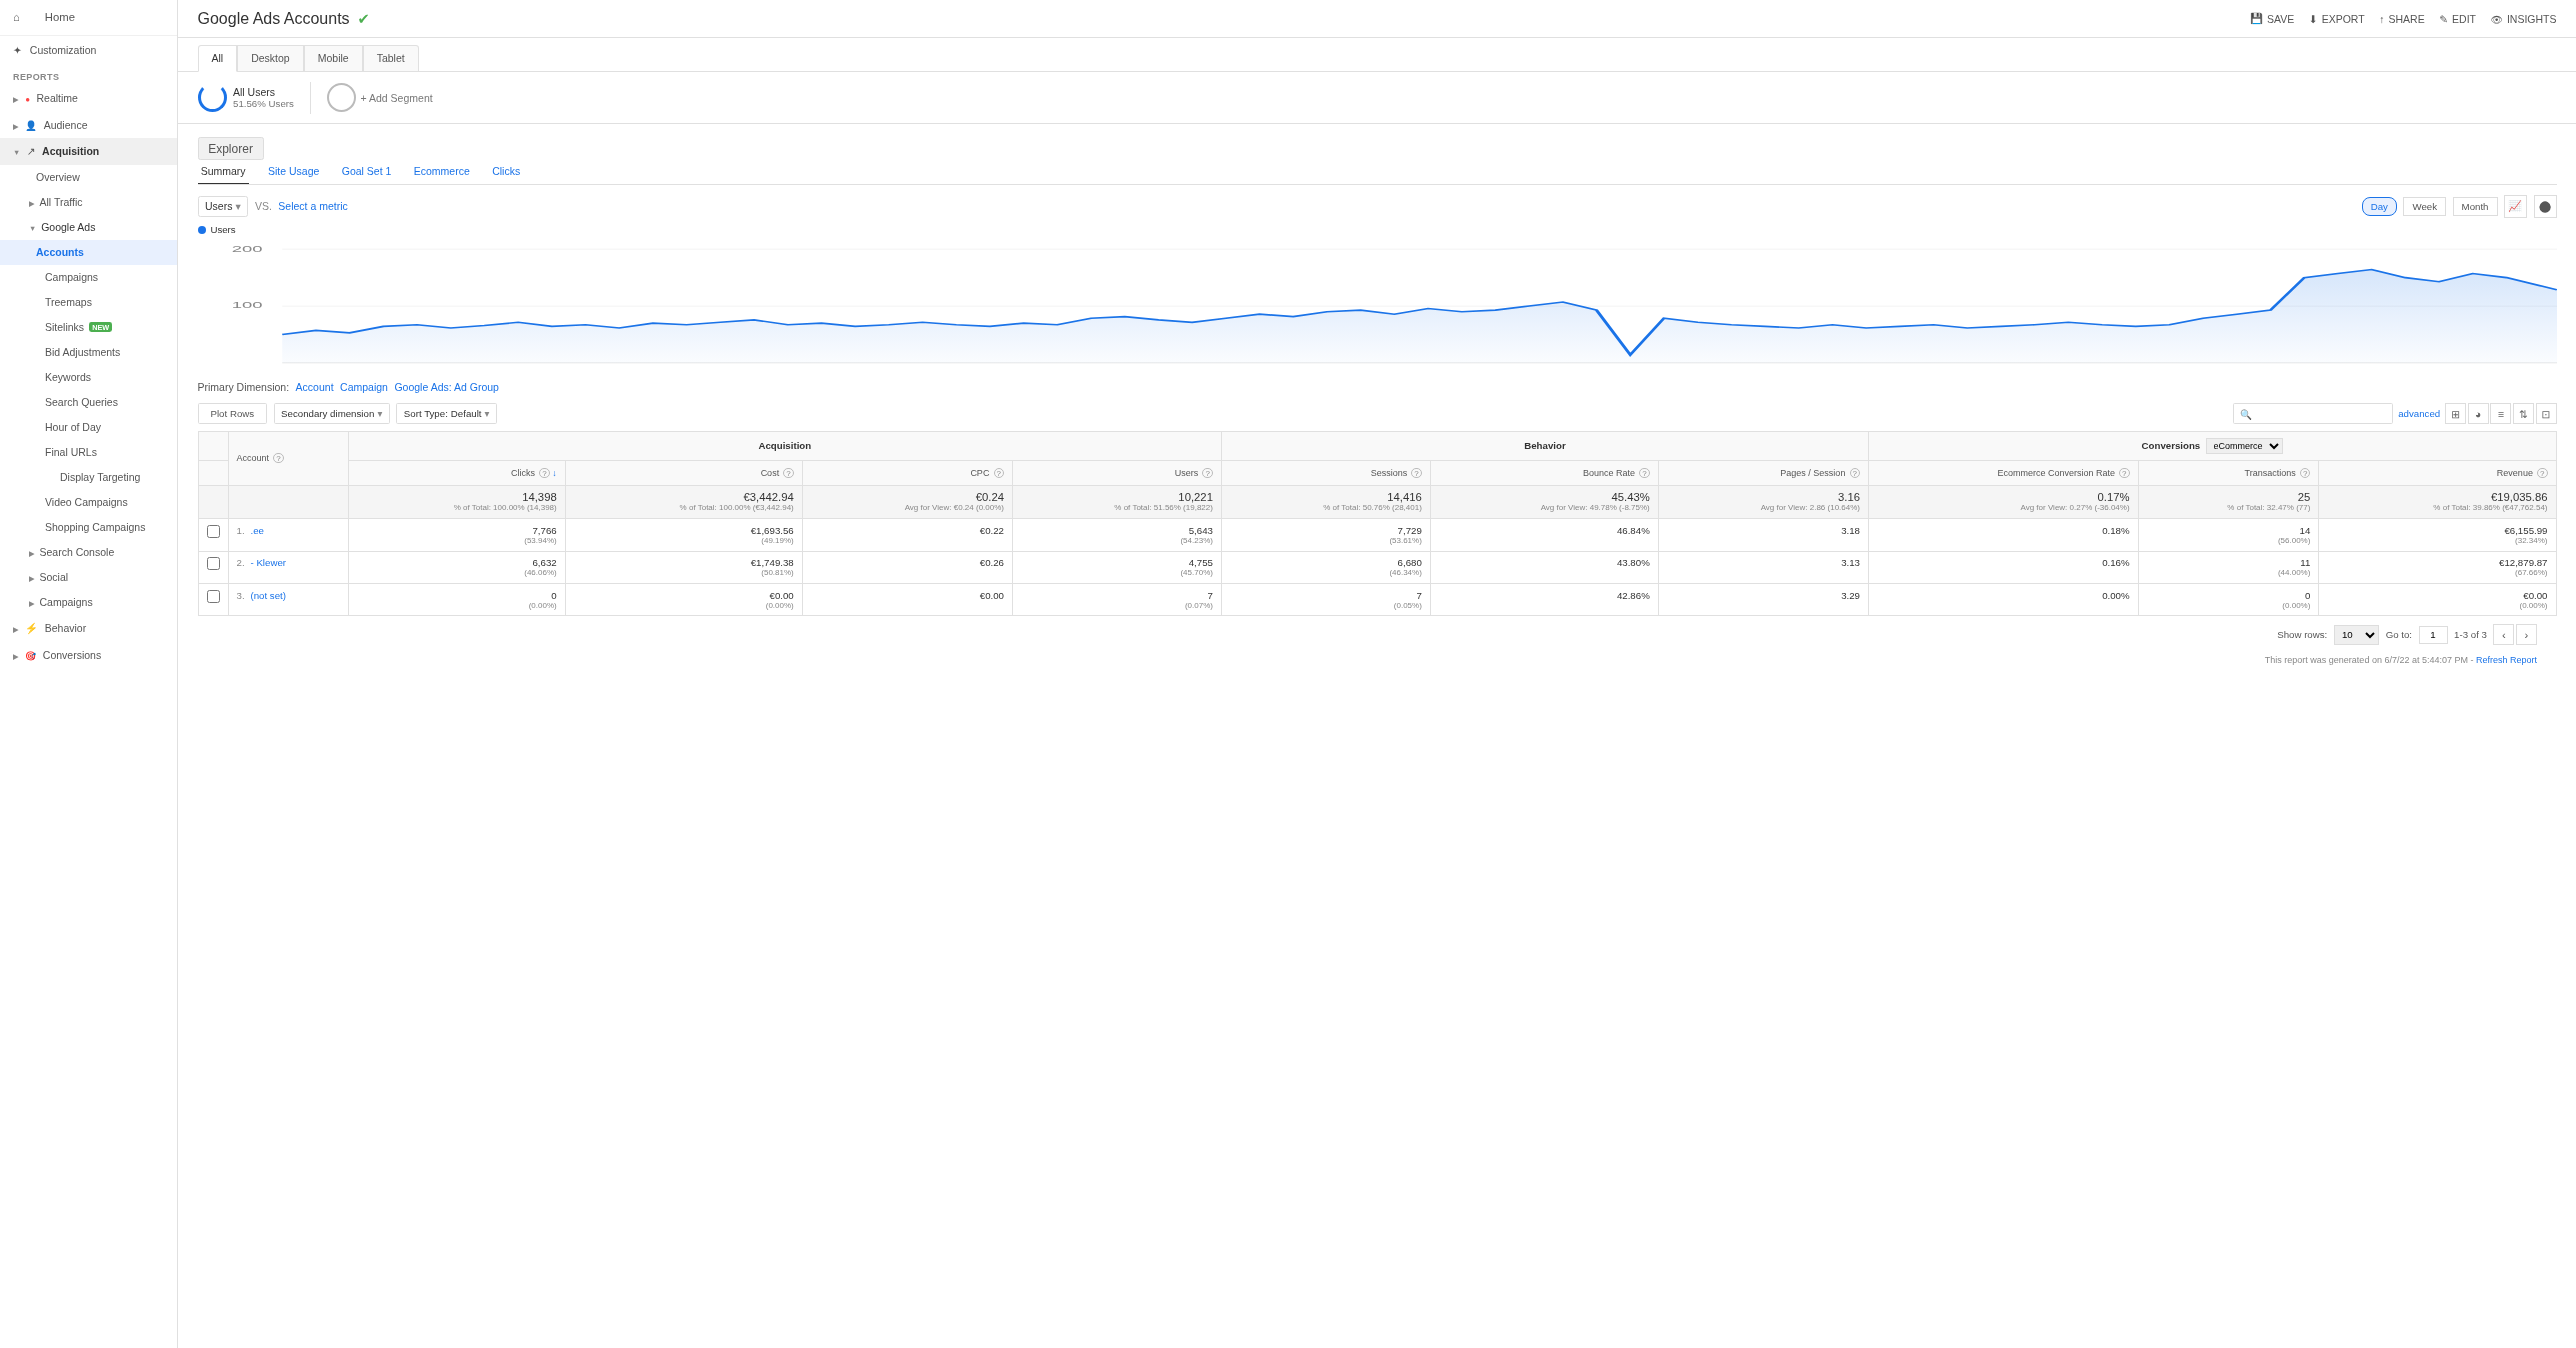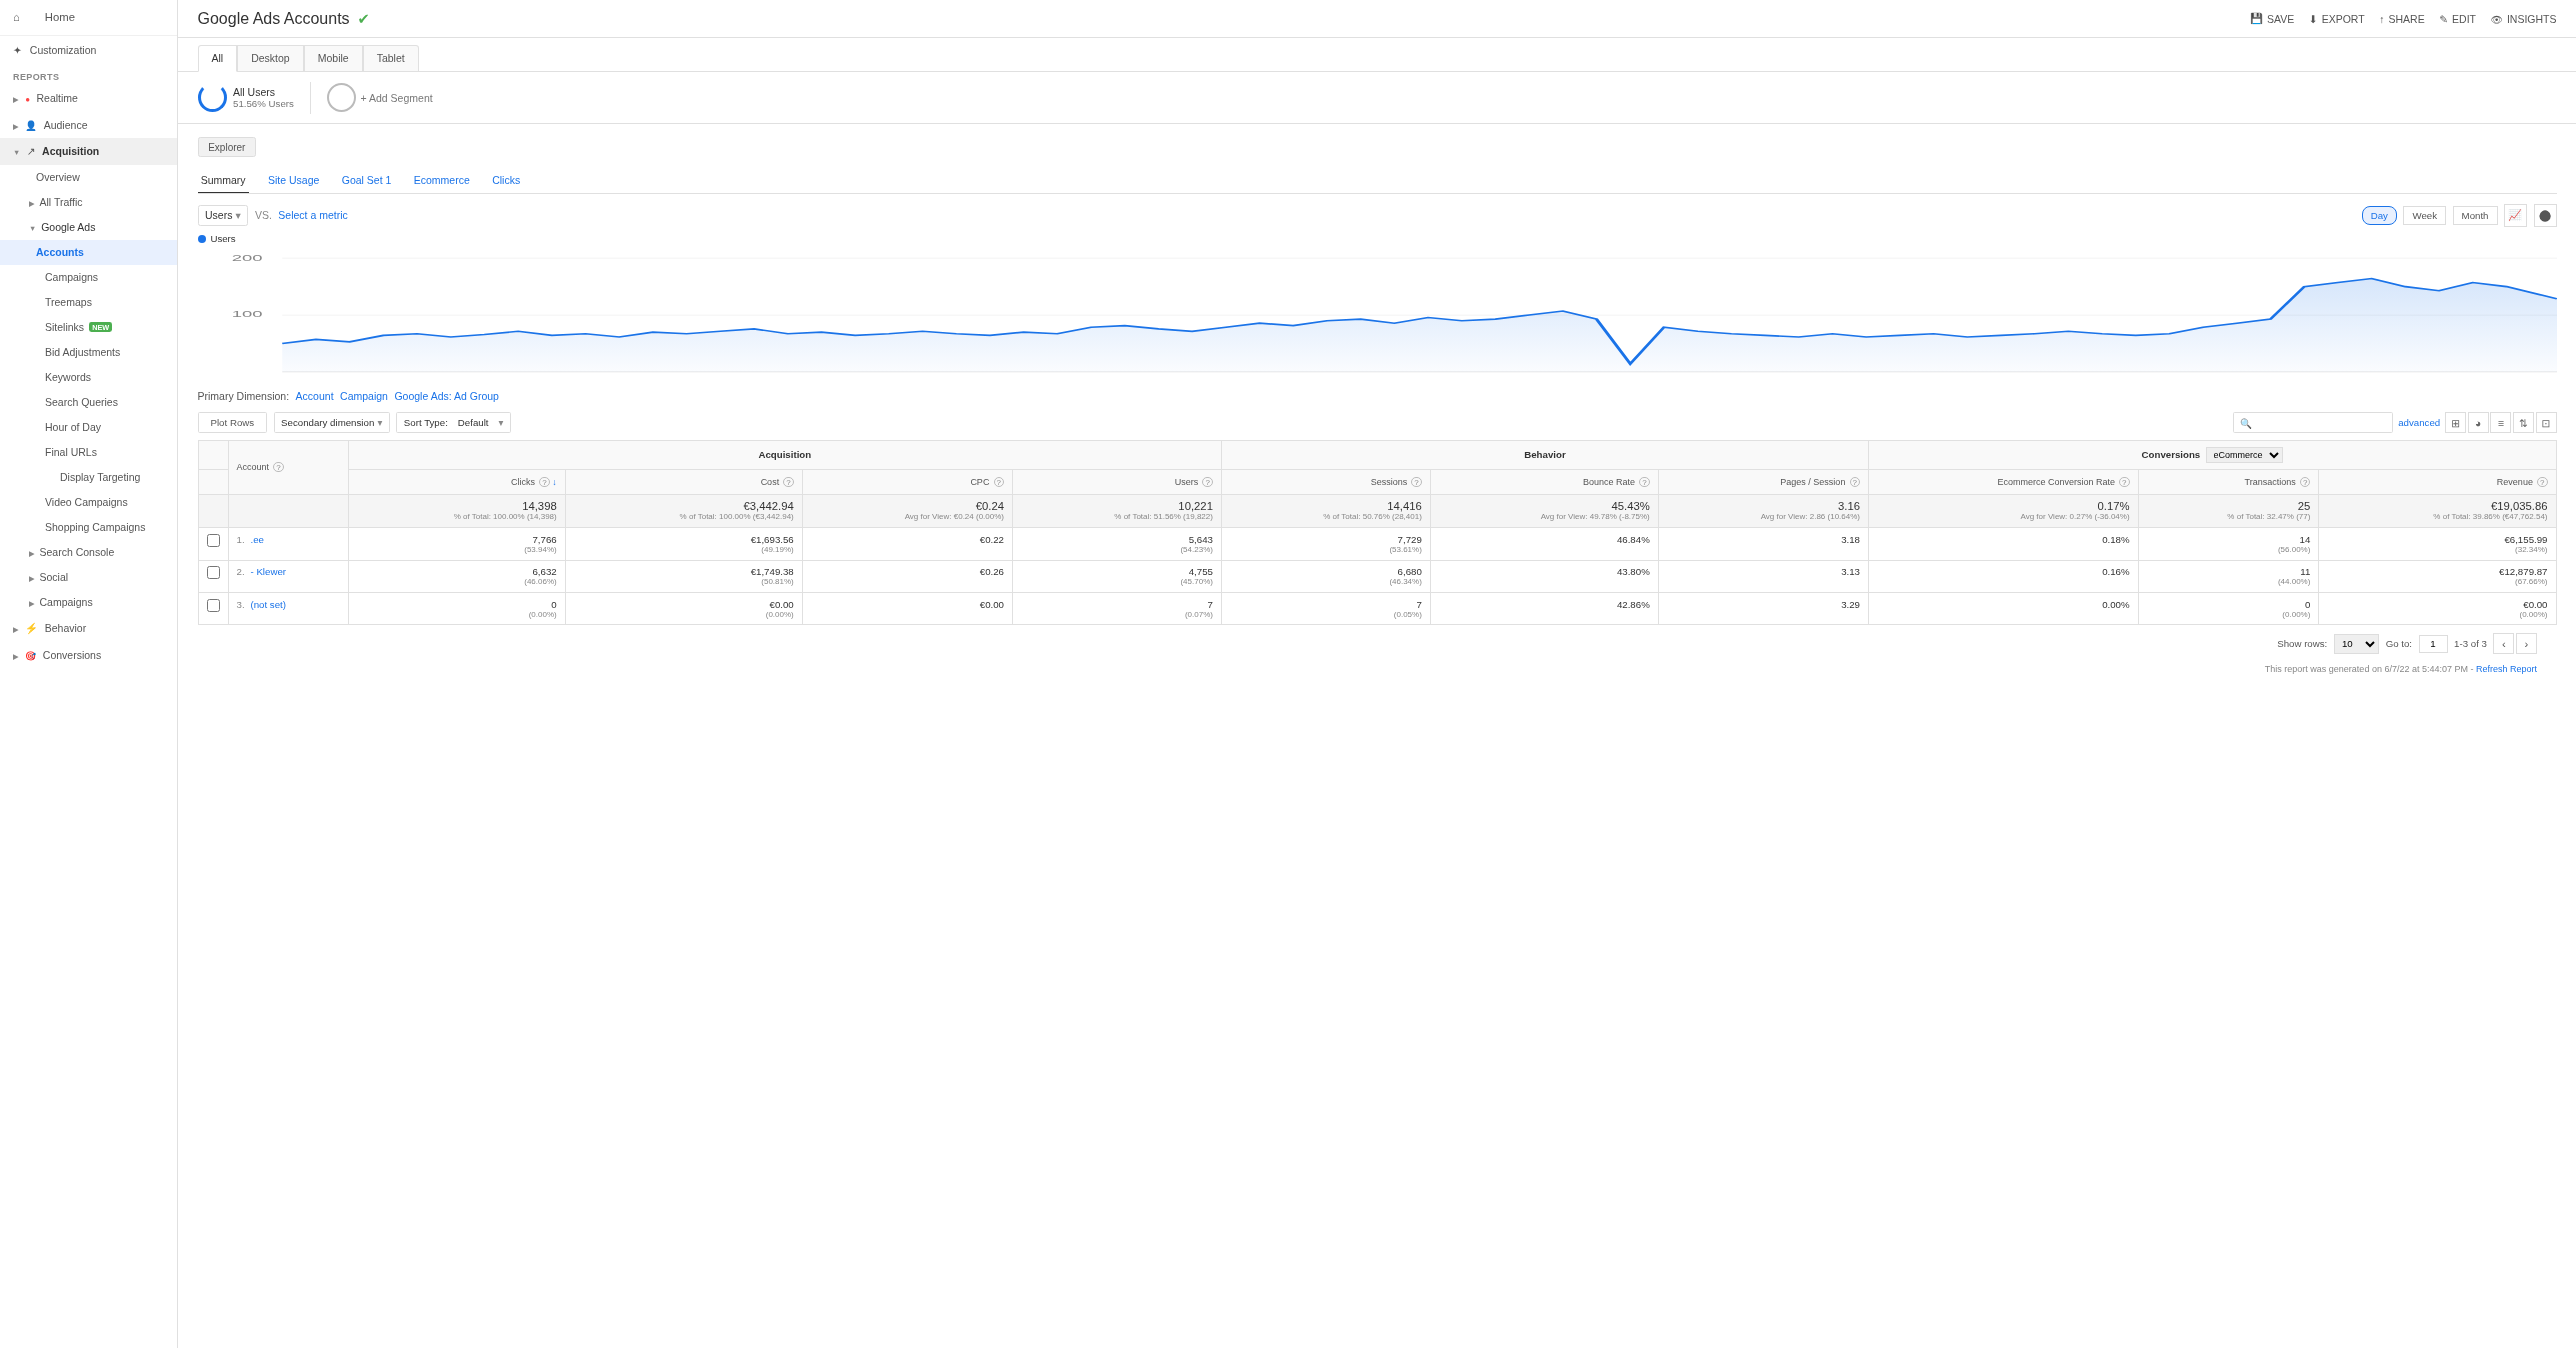--- a/index.html
+++ b/index.html
@@ -41,21 +41,21 @@
 
     
     .device-tabs { display: flex; padding: 6.5px 19.5px 0; gap: 0; border-bottom: 0.8px solid #e0e0e0; }
     .device-tab { padding: 6.5px 13px; font-size: 10.5px; cursor: pointer; color: #555; border: 0.8px solid #e0e0e0; border-bottom: none; background: #f9f9f9; }
     .device-tab:first-child { border-radius: 3.2px 0 0 0; }
     .device-tab:last-child { border-radius: 0 3.2px 0 0; }
     .device-tab.active { background: #fff; color: #333; font-weight: 500; border-bottom: 1.6px solid #fff; margin-bottom: -0.8px; }
 
     
     .explorer-section { padding: 13px 19.5px 0; }
-    .explorer-label { display: inline-block; background: #f1f1f1; border: 0.8px solid #ddd; border-radius: 2.4px; padding: 3.2px 9.7px; font-size: 10px; color: #555; margin-bottom: 12px; }
+    .explorer-label { display: inline-block; background: #f1f1f1; border: 0.8px solid #ddd; border-radius: 2.4px; padding: 3.2px 9.7px; font-size: 12px; color: #555; margin-bottom: 0; }
     .explorer-tabs { display: flex; gap: 16px; border-bottom: 0.8px solid #e0e0e0; padding-bottom: 0; }
     .explorer-tab { padding: 4.9px 3.2px 6.5px; font-size: 10.5px; cursor: pointer; color: #555; border-bottom: 1.6px solid transparent; }
     .explorer-tab.active { color: #333; font-weight: 500; border-bottom: 1.6px solid #333; }
     .explorer-tab.link { color: #1a73e8; }
 
     
     .chart-controls { display: flex; align-items: center; justify-content: space-between; padding: 9.7px 19.5px 3.2px; }
     .chart-controls-left { display: flex; align-items: center; gap: 6.5px; }
     .metric-select { display: flex; align-items: center; gap: 3.2px; border: 0.8px solid #ddd; border-radius: 2.4px; padding: 3.2px 6.5px; font-size: 10.5px; cursor: pointer; background: #fff; }
     .vs-label { color: #888; font-size: 10.5px; }
@@ -73,21 +73,21 @@
     svg.chart { width: 100%; height: 130px; }
 
     
     .table-section { padding: 0 19.5px; }
     .primary-dimension { display: flex; align-items: center; gap: 6.5px; padding: 8px 0 4.9px; font-size: 10.5px; color: #555; }
     .primary-dimension a { color: #1a73e8; text-decoration: none; }
     .table-toolbar { display: flex; align-items: center; justify-content: space-between; padding: 4.9px 0 6.5px; }
     .table-toolbar-left { display: flex; align-items: center; gap: 6.5px; }
     .plot-rows-btn { padding: 4px 12px; font-size: 9.7px; border: 0.8px solid #ddd; background: #fff; cursor: pointer; color: #555; border-radius: 1.6px; }
     .secondary-dim-select { display: flex; align-items: center; gap: 3.2px; border: 0.8px solid #ddd; border-radius: 1.6px; padding: 4px 6.5px; font-size: 9.7px; cursor: pointer; background: #fff; }
-    .sort-type { display: flex; align-items: center; gap: 10px; border: 0.8px solid #ddd; border-radius: 1.6px; padding: 4px 6.5px; font-size: 9.7px; cursor: pointer; background: #fff; }
+    .sort-type { display: flex; align-items: center; gap: 3px; border: 0.8px solid #ddd; border-radius: 1.6px; padding: 4px 6.5px; font-size: 9.7px; cursor: pointer; background: #fff; }
     .table-toolbar-right { display: flex; align-items: center; gap: 4.9px; }
     .search-box { display: flex; align-items: center; border: 0.8px solid #ddd; border-radius: 1.6px; padding: 3.2px 6.5px; background: #fff; gap: 3.2px; }
     .search-box input { border: none; outline: none; font-size: 9.7px; width: 130px; }
     .advanced-link { color: #1a73e8; font-size: 9.7px; cursor: pointer; }
     .view-icons { display: flex; gap: 1.6px; }
     .view-icon { width: 21px; height: 21px; border: 0.8px solid #ddd; background: #fff; cursor: pointer; display: flex; align-items: center; justify-content: center; color: #666; font-size: 10.5px; }
 
     
     .data-table { width: 100%; border-collapse: collapse; font-size: 9.7px; }
     .data-table th { background: #f9f9f9; border: 0.8px solid #e0e0e0; padding: 6.5px 8px; text-align: right; font-weight: 500; color: #555; font-size: 9px; }

